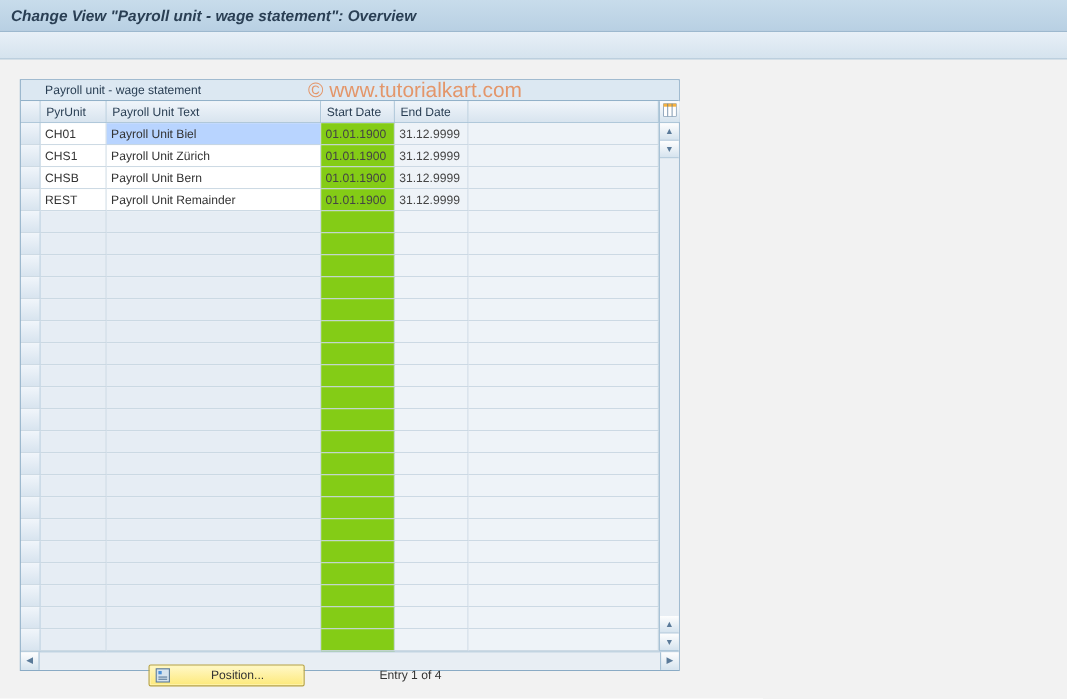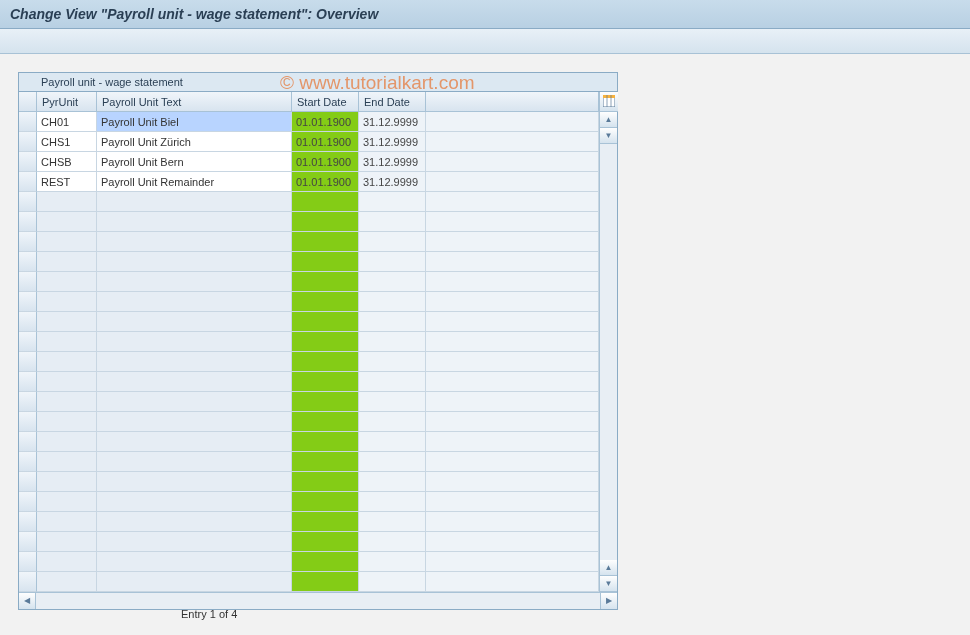--- a/index.html
+++ b/index.html
@@ -183,21 +183,21 @@
       justify-content: center;
       margin: 0 8px 0 2px;
     }
     .position-btn .lbl {
       font-size: 11px;
       color: #333;
       min-width: 100px;
       text-align: center;
     }
     .entry-text {
-      margin-left: 46px;
+      margin-left: 68px;
       font-size: 11px;
       color: #333;
       text-align: center;
     }
     .tri { font-size: 8px; color: #5a7a99; line-height: 1; }
   </style>
 </head>
 <body>
 
 <div class="title-bar">Change View "Payroll unit - wage statement": Overview</div>
@@ -444,14 +444,25 @@
         </div>
       <div class="hscroll-track"></div>
       <div class="hscroll-btn right">
           <span class="tri">▶</span>
         </div>
     </div>
   </div>
 </div>
 
 <div class="bottom-bar">
+  <div class="position-btn">
+    <span class="icon-box">
+      <svg width="14" height="14" viewBox="0 0 14 14">
+          <rect x="1" y="1" width="12" height="12" fill="#d5e3ee" stroke="#5a7a99"></rect>
+          <rect x="3" y="3" width="3" height="3" fill="#4a90d9"></rect>
+          <rect x="3" y="8" width="8" height="1" fill="#5a7a99"></rect>
+          <rect x="3" y="10" width="8" height="1" fill="#5a7a99"></rect>
+        </svg>
+    </span>
+    <span class="lbl">Position...</span>
+  </div>
   <div class="entry-text">Entry 1 of 4</div>
 </div>
 
 </body></html>

